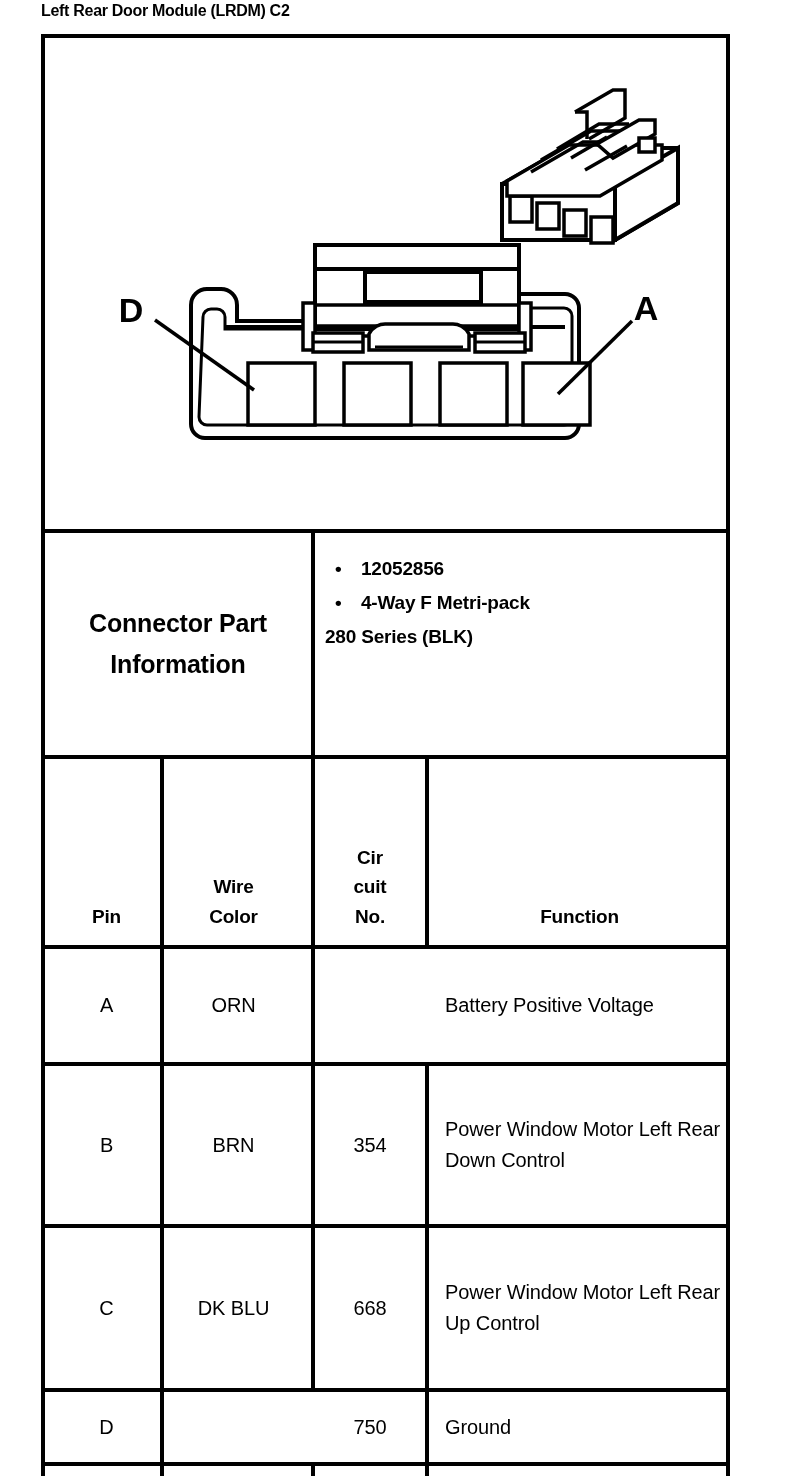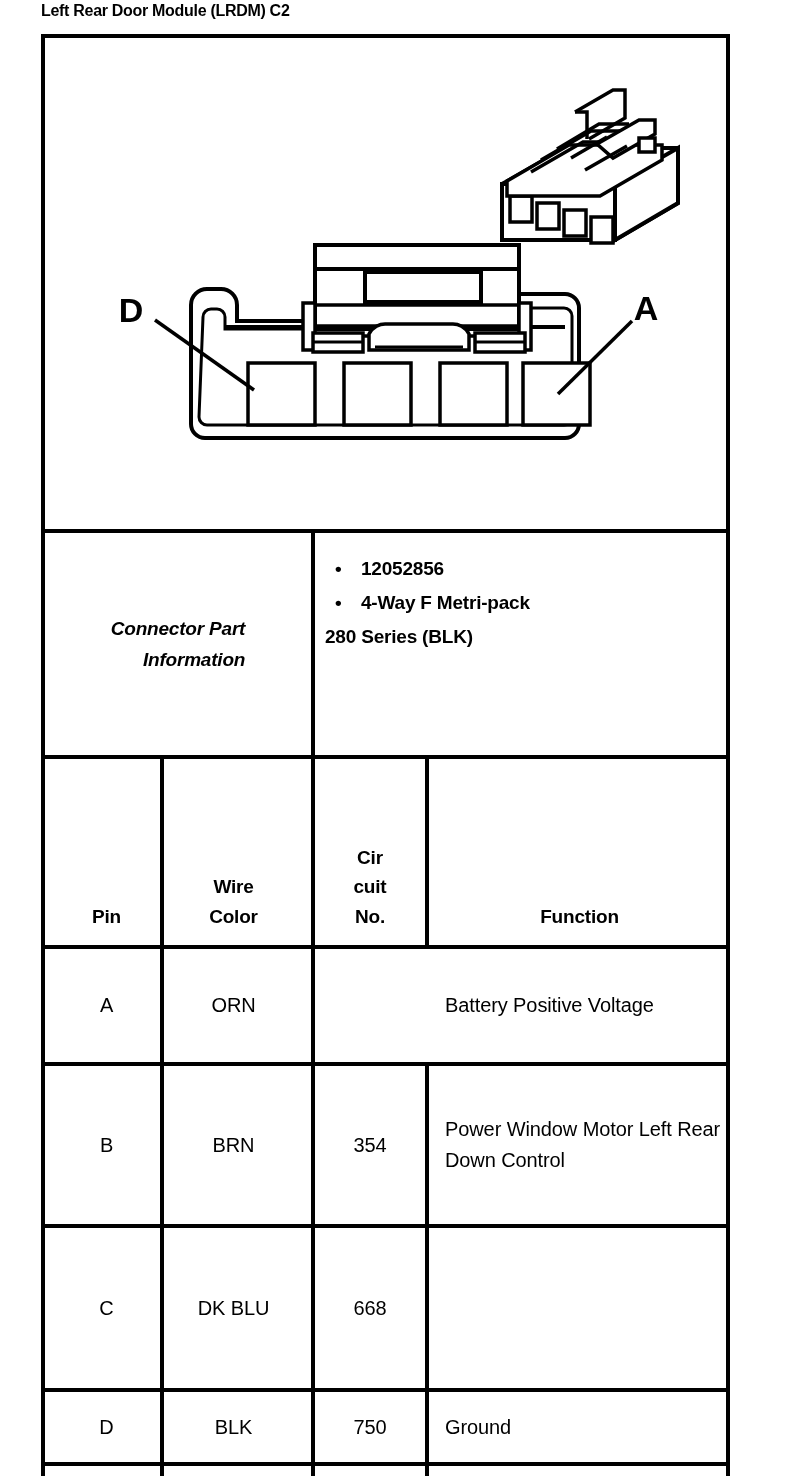--- a/index.html
+++ b/index.html
@@ -32,23 +32,22 @@
   #partinfo-row{
     position:absolute;left:0;top:495px;width:685px;height:226px;
     box-sizing:border-box;border-bottom:4px solid #000;
   }
   #partinfo-label-cell{
     position:absolute;left:0;top:0;width:270px;height:222px;
     box-sizing:border-box;border-right:4px solid #000;
     display:flex;align-items:center;justify-content:center;
   }
   #partinfo-label{
-    text-align:right;font-size:19px;font-weight:bold;line-height:1.65;
+    text-align:center;font-size:25px;font-weight:bold;line-height:1.65;
     letter-spacing:-0.2px;
-    font-style:italic;
   }
   #partinfo-value-cell{
     position:absolute;left:270px;top:0;width:415px;height:222px;
     box-sizing:border-box;padding:26px 0 0 10px;
   }
   .bullet-line{
     font-size:19px;font-weight:bold;line-height:1.0;margin-bottom:15px;
     letter-spacing:-0.2px;display:flex;
   }
   .bullet-dot{display:inline-block;width:36px;flex:0 0 36px;text-align:left;padding-left:10px;box-sizing:border-box;}
@@ -269,28 +268,28 @@
     <div class="pin-row body-row" id="row-C">
       <div class="pin-cell c-pin">
         <div class="cell-text">C</div>
       </div>
       <div class="pin-cell c-color">
         <div class="cell-text">DK BLU</div>
       </div>
       <div class="pin-cell c-circ">
         <div class="cell-text">668</div>
       </div>
+      <div class="pin-cell c-func">
+        <div class="cell-text">Power Window Motor Left Rear Up Control</div>
+      </div>
     </div>
 
     <div class="pin-row body-row" id="row-D">
       <div class="pin-cell c-pin">
         <div class="cell-text">D</div>
-      </div>
-      <div class="pin-cell c-color">
-        <div class="cell-text">BLK</div>
       </div>
       <div class="pin-cell c-circ">
         <div class="cell-text">750</div>
       </div>
       <div class="pin-cell c-func">
         <div class="cell-text">Ground</div>
       </div>
     </div>
 
     <div class="pin-row body-row" id="row-partial">

